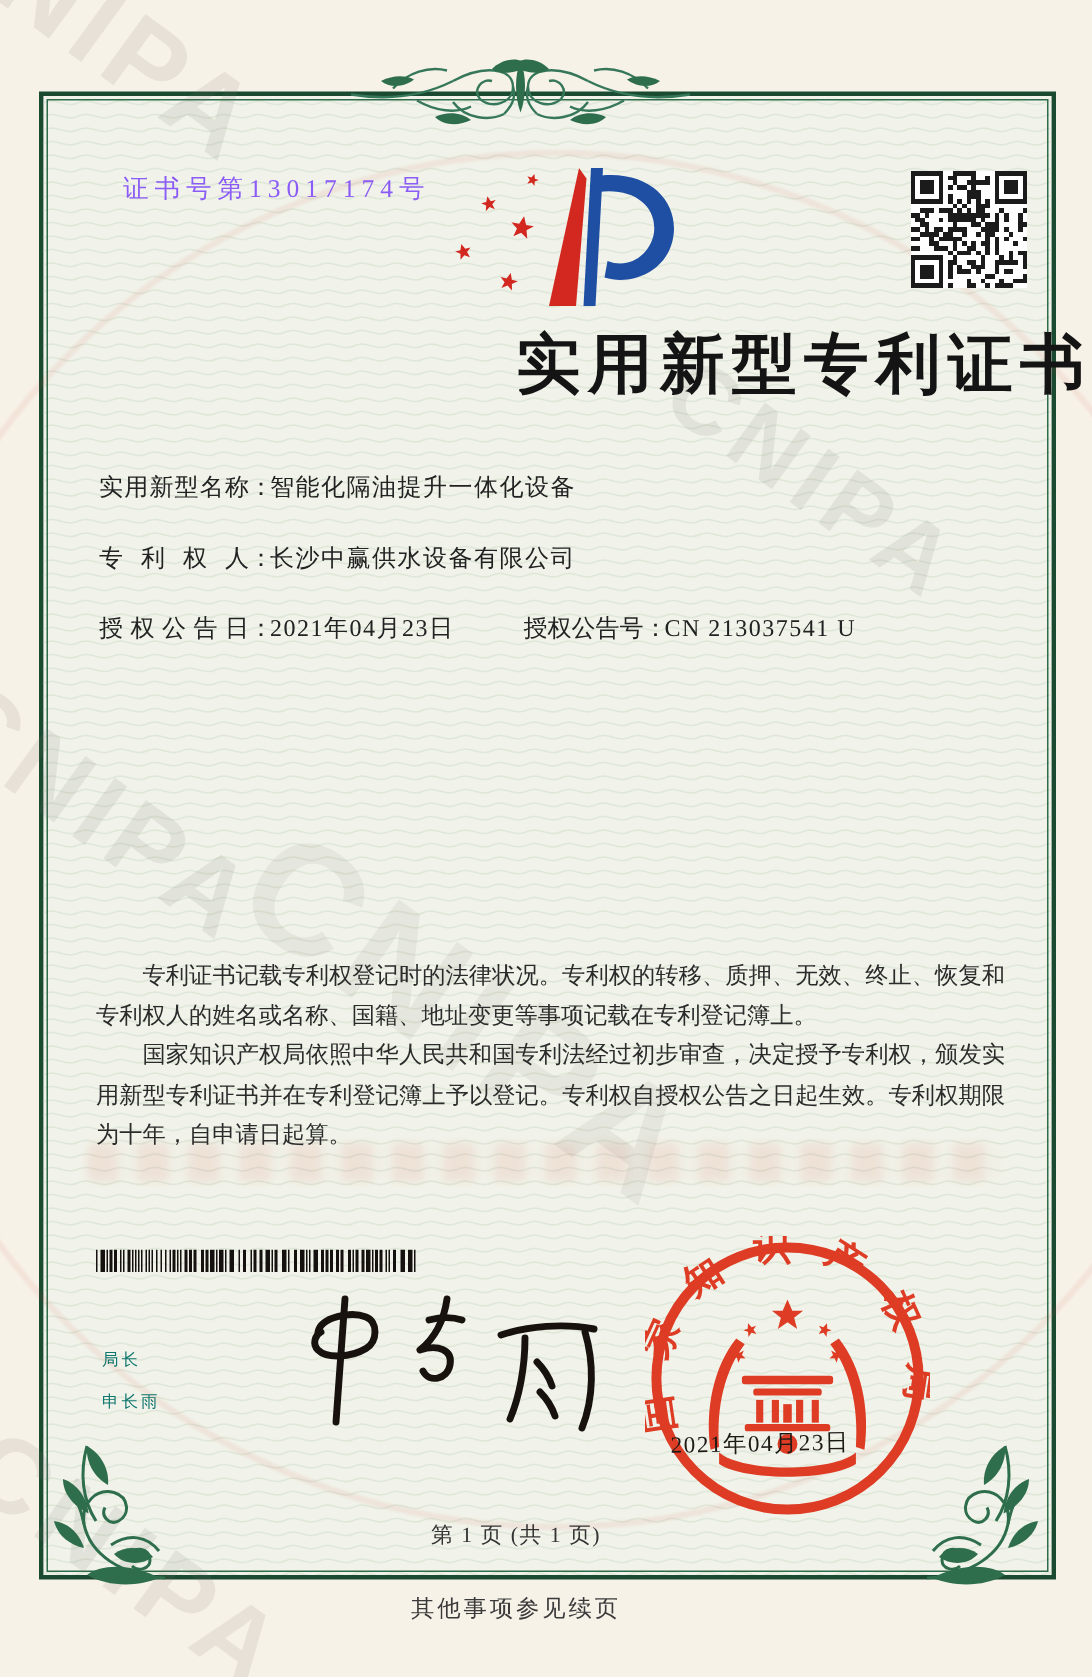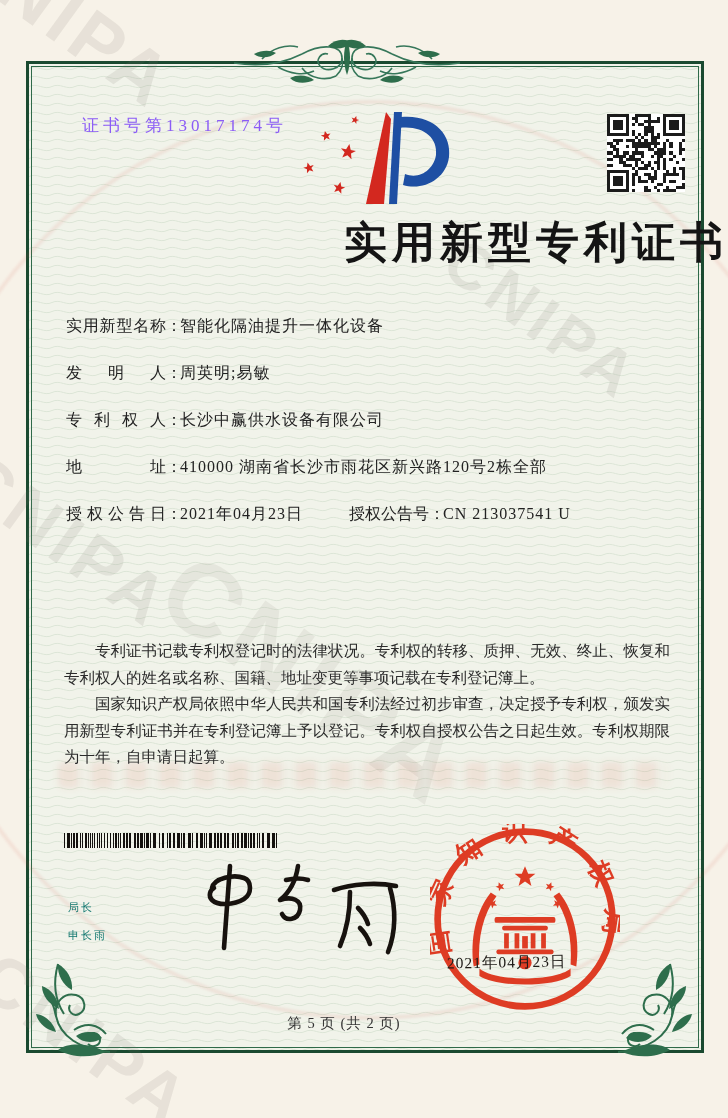--- a/index.html
+++ b/index.html
@@ -473,27 +473,21 @@
         <rect x="21" y="24" width="1" height="1" fill="#1b1b1b"></rect>
       </svg>
 
     <div class="title">实用新型专利证书</div>
 
     <div class="fields">
       <div class="frow">
         <span class="flabel">实用新型名称</span><span class="fcolon">：</span><span class="fvalue">智能化隔油提升一体化设备</span>
       </div>
       <div class="frow">
-        <span class="flabel">发明人</span><span class="fcolon">：</span><span class="fvalue">周英明;易敏</span>
-      </div>
-      <div class="frow">
         <span class="flabel">专利权人</span><span class="fcolon">：</span><span class="fvalue">长沙中赢供水设备有限公司</span>
-      </div>
-      <div class="frow">
-        <span class="flabel">地址</span><span class="fcolon">：</span><span class="fvalue">410000 湖南省长沙市雨花区新兴路120号2栋全部</span>
       </div>
       <div class="frow">
         <span class="flabel">授权公告日</span><span class="fcolon">：</span><span class="fvalue">2021年04月23日</span><span class="pair2"><span>授权公告号</span><span class="fcolon">：</span><span class="fvalue">CN 213037541 U</span></span>
       </div>
     </div>
 
     <div class="paras">
       <p>专利证书记载专利权登记时的法律状况。专利权的转移、质押、无效、终止、恢复和专利权人的姓名或名称、国籍、地址变更等事项记载在专利登记簿上。</p>
       <p>国家知识产权局依照中华人民共和国专利法经过初步审查，决定授予专利权，颁发实用新型专利证书并在专利登记簿上予以登记。专利权自授权公告之日起生效。专利权期限为十年，自申请日起算。</p>
     </div>
@@ -614,15 +608,16 @@
           <rect x="70" y="132" width="60" height="5" rx="2"></rect>
           <circle cx="100" cy="146" r="7"></circle>
           <path d="M52,148 C50,120 56,94 70,76 L64,72 C48,92 42,122 46,150 Z"></path>
           <path d="M148,148 C150,120 144,94 130,76 L136,72 C152,92 158,122 154,150 Z"></path>
           <path d="M52,152 C68,166 132,166 148,152 L148,160 C130,172 70,172 52,160 Z"></path>
         </g>
       </g>
     </svg>
     <div class="seal-date">2021年04月23日</div>
 
-    <div class="page-info">第 5 页 (共 2 页)</div>
+    <div class="page-info">第 1 页 (共 1 页)</div>
+    <div class="footer-note">其他事项参见续页</div>
   </div>
 </div>
 
 </body></html>

